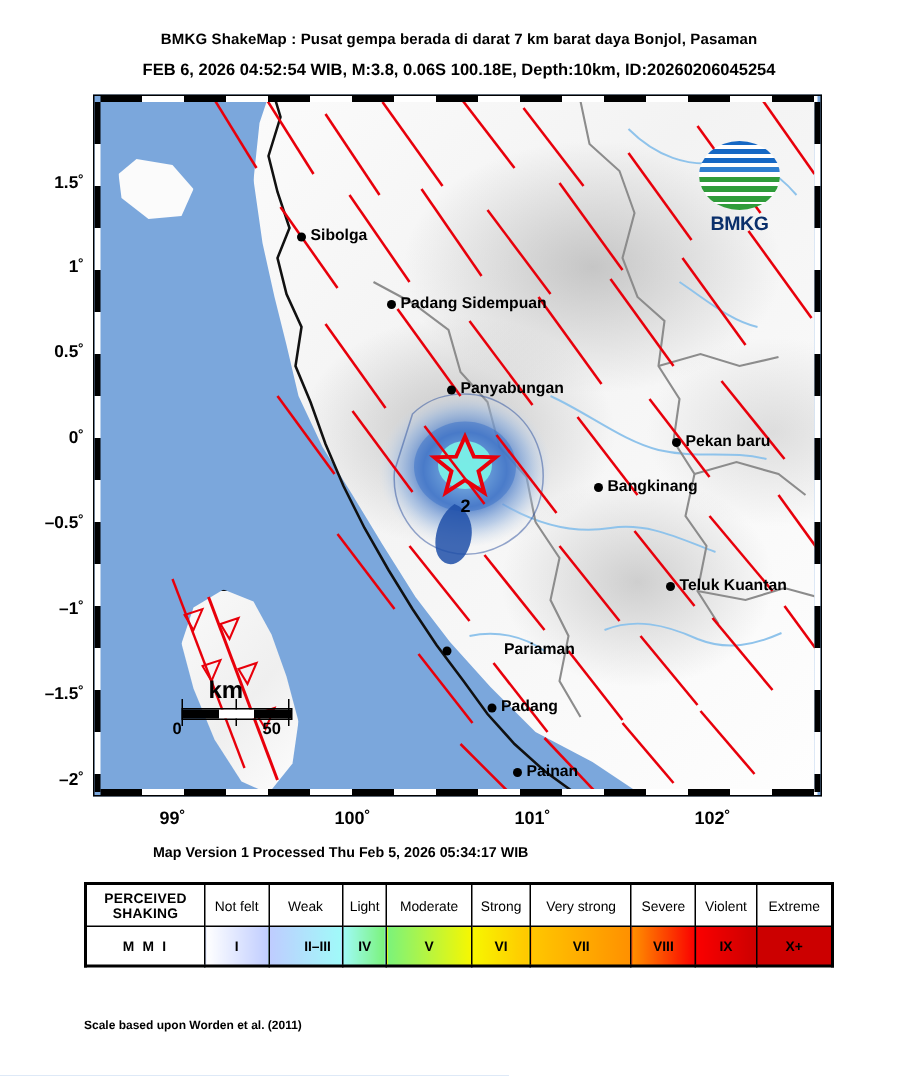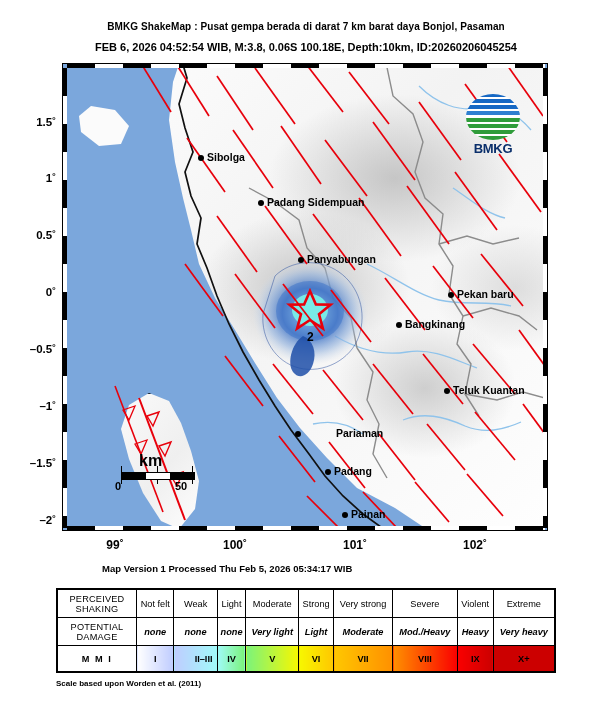--- a/index.html
+++ b/index.html
@@ -80,21 +80,21 @@
   
   .ylab{position:absolute;right:556px;font-size:11.5px;font-weight:bold;text-align:right;width:44px;}
   .xlab{position:absolute;top:538px;font-size:12px;font-weight:bold;text-align:center;width:60px;}
   #mapver{position:absolute;left:66px;top:563px;font-size:9.5px;font-weight:bold;margin-left:36px;}
 
   
   #legend{position:absolute;left:56px;top:588px;width:500px;border:2px solid #000;border-collapse:collapse;}
   #legend td{border:1px solid #000;text-align:center;vertical-align:middle;font-size:9.2px;padding:0;}
   #legend tr.r1 td,#legend tr.r2 td{height:27px;}
   #legend tr.r3 td{height:25px;margin-top:18px;}
-  td.rowhdr{font-weight:normal;font-size:8px;line-height:10px;width:78px;letter-spacing:.2px;}
+  td.rowhdr{font-weight:bold;font-size:8px;line-height:10px;width:78px;letter-spacing:.2px;}
   tr.r2 td.val{font-style:italic;font-weight:bold;font-size:9.4px;}
   tr.r3 td{font-weight:bold;font-size:11px;}
   tr.r3 td.rowhdr{font-size:8px;letter-spacing:1.5px;}
   #foot{position:absolute;left:56px;top:679px;font-size:8px;font-weight:bold;}
 </style>
 </head>
 <body>
 
 <div id="header">
   <div id="title">BMKG ShakeMap : Pusat gempa berada di darat 7 km barat daya Bonjol, Pasaman</div>
@@ -292,32 +292,20 @@
     <td>Not felt</td>
     <td>Weak</td>
     <td>Light</td>
     <td>Moderate</td>
     <td>Strong</td>
     <td>Very strong</td>
     <td>Severe</td>
     <td>Violent</td>
     <td>Extreme</td>
   </tr>
-  <tr class="r2">
-    <td class="rowhdr">POTENTIAL DAMAGE</td>
-    <td class="val">none</td>
-    <td class="val">none</td>
-    <td class="val">none</td>
-    <td class="val">Very light</td>
-    <td class="val">Light</td>
-    <td class="val">Moderate</td>
-    <td class="val">Mod./Heavy</td>
-    <td class="val">Heavy</td>
-    <td class="val">Very heavy</td>
-  </tr>
   <tr class="r3">
     <td class="rowhdr">M M I</td>
     <td class="mmi" style="background: linear-gradient(90deg, rgb(255, 255, 255), rgb(191, 204, 255));">I</td>
     <td class="mmi" style="background: linear-gradient(90deg, rgb(191, 204, 255), rgb(160, 250, 249)); padding-left: 16px;">II–III</td>
     <td class="mmi" style="background: linear-gradient(90deg, rgb(160, 250, 249), rgb(123, 243, 123));">IV</td>
     <td class="mmi" style="background: linear-gradient(90deg, rgb(123, 243, 123), rgb(247, 247, 0));">V</td>
     <td class="mmi" style="background: linear-gradient(90deg, rgb(247, 247, 0), rgb(255, 199, 0));">VI</td>
     <td class="mmi" style="background: linear-gradient(90deg, rgb(255, 199, 0), rgb(255, 144, 0));">VII</td>
     <td class="mmi" style="background: linear-gradient(90deg, rgb(255, 144, 0), rgb(250, 0, 0));">VIII</td>
     <td class="mmi" style="background: linear-gradient(90deg, rgb(250, 0, 0), rgb(204, 0, 0));">IX</td>

